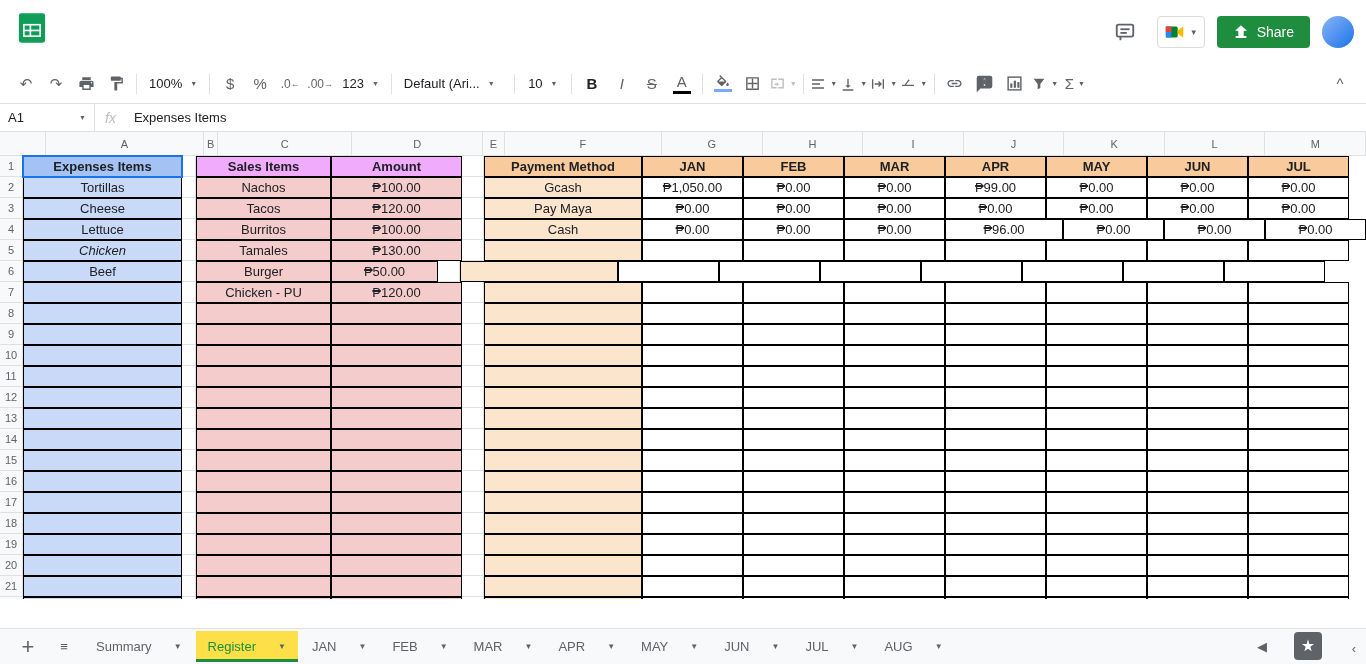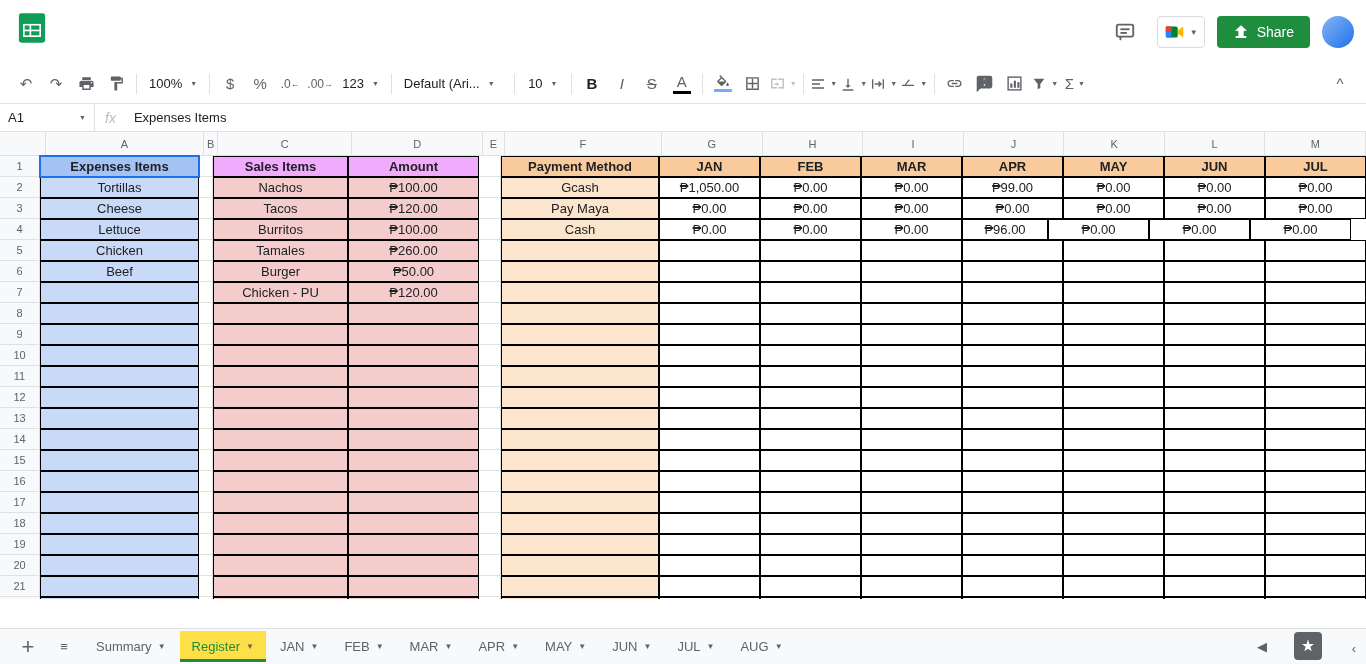--- a/index.html
+++ b/index.html
@@ -44,21 +44,21 @@
 .blue-hdr { background: #a4c2f4; }
 .blue-bg { background: #c9daf8; }
 .red-hdr { background: #f0abfc; }
 .red-bg { background: #f4cccc; }
 .orange-hdr { background: #f9cb9c; }
 .orange-bg { background: #fce5cd; }
 .dark-border { border: 1px solid #000 !important; }
 .selected { outline: 2px solid #1a73e8; outline-offset: -1px; z-index: 2; position: relative; }
 .sheet-tabs { position: absolute; bottom: 0; left: 0; right: 0; height: 36px; background: #f8f9fa; border-top: 1px solid #e0e0e0; display: flex; align-items: center; padding: 0 44px 0 12px; gap: 4px; }
 .tab-btn { width: 32px; height: 32px; display: flex; align-items: center; justify-content: center; cursor: pointer; color: #5f6368; border-radius: 2px; }
-.sheet-tab { padding: 8px 12px; cursor: pointer; display: flex; align-items: center; gap: 6px; color: #5f6368; font-size: 13px; border-radius: 0; }
+.sheet-tab { padding: 8px 12px; cursor: pointer; display: flex; align-items: center; gap: 22px; color: #5f6368; font-size: 13px; border-radius: 0; }
 .sheet-tab.active { background: #fde047; color: #1e8e3e; font-weight: 500; box-shadow: inset 0 -3px 0 #1e8e3e; }
 .tab-drop { font-size: 8px; color: #5f6368; }
 .scroll-nav { margin-left: auto; display: flex; gap: 12px; }
 .explore-btn { position: absolute; right: 44px; bottom: 4px; width: 28px; height: 28px; background: #5f6368; border-radius: 4px; display: flex; align-items: center; justify-content: center; cursor: pointer; }
 .collapse-btn { position: absolute; right: 10px; bottom: 8px; cursor: pointer; color: #5f6368; }
 .text-color-btn { display: flex; flex-direction: column; align-items: center; }
 .tc-underline { width: 18px; height: 3px; margin-top: 1px; }
 </style>
 </head>
 <body>
@@ -306,45 +306,45 @@
         <div class="row">
           <div class="cell blue-bg dark-border center" style="width: 159px;">Lettuce</div>
           <div class="cell" style="width: 14px; border-right: 1px solid rgb(224, 224, 224); border-bottom: 1px solid rgb(224, 224, 224);"></div>
           <div class="cell red-bg dark-border center" style="width: 135px;">Burritos</div>
           <div class="cell red-bg dark-border center" style="width: 131px;">₱100.00</div>
           <div class="cell" style="width: 22px; border-right: 1px solid rgb(224, 224, 224); border-bottom: 1px solid rgb(224, 224, 224);"></div>
           <div class="cell orange-bg dark-border center" style="width: 158px;">Cash</div>
           <div class="cell dark-border center" style="width: 101px;">₱0.00</div>
           <div class="cell dark-border center" style="width: 101px;">₱0.00</div>
           <div class="cell dark-border center" style="width: 101px;">₱0.00</div>
-          <div class="cell dark-border center" style="width: 86px;">₱96.00</div>
-          <div class="cell dark-border center" style="width: 101px;">₱0.00</div>
-          <div class="cell dark-border center" style="width: 101px;">₱0.00</div>
-          <div class="cell dark-border center" style="width: 101px;">₱0.00</div>
-        </div>
-        <div class="row">
-          <div class="cell blue-bg dark-border center" style="width: 159px;">Chicken</div>
+          <div class="cell dark-border center" style="width: 118px;">₱96.00</div>
+          <div class="cell dark-border center" style="width: 101px;">₱0.00</div>
+          <div class="cell dark-border center" style="width: 101px;">₱0.00</div>
+          <div class="cell dark-border center" style="width: 101px;">₱0.00</div>
+        </div>
+        <div class="row">
+          <div class="cell blue-bg dark-border center" style="width: 159px; font-style: italic;">Chicken</div>
           <div class="cell" style="width: 14px; border-right: 1px solid rgb(224, 224, 224); border-bottom: 1px solid rgb(224, 224, 224);"></div>
           <div class="cell red-bg dark-border center" style="width: 135px;">Tamales</div>
-          <div class="cell red-bg dark-border center" style="width: 131px;">₱260.00</div>
+          <div class="cell red-bg dark-border center" style="width: 131px;">₱130.00</div>
           <div class="cell" style="width: 22px; border-right: 1px solid rgb(224, 224, 224); border-bottom: 1px solid rgb(224, 224, 224);"></div>
           <div class="cell orange-bg dark-border center" style="width: 158px;"></div>
           <div class="cell dark-border center" style="width: 101px;"></div>
           <div class="cell dark-border center" style="width: 101px;"></div>
           <div class="cell dark-border center" style="width: 101px;"></div>
           <div class="cell dark-border center" style="width: 101px;"></div>
           <div class="cell dark-border center" style="width: 101px;"></div>
           <div class="cell dark-border center" style="width: 101px;"></div>
           <div class="cell dark-border center" style="width: 101px;"></div>
         </div>
         <div class="row">
           <div class="cell blue-bg dark-border center" style="width: 159px;">Beef</div>
           <div class="cell" style="width: 14px; border-right: 1px solid rgb(224, 224, 224); border-bottom: 1px solid rgb(224, 224, 224);"></div>
           <div class="cell red-bg dark-border center" style="width: 135px;">Burger</div>
-          <div class="cell red-bg dark-border center" style="width: 131px;">₱50.00</div>
+          <div class="cell red-bg dark-border center" style="width: 107px;">₱50.00</div>
           <div class="cell" style="width: 22px; border-right: 1px solid rgb(224, 224, 224); border-bottom: 1px solid rgb(224, 224, 224);"></div>
           <div class="cell orange-bg dark-border center" style="width: 158px;"></div>
           <div class="cell dark-border center" style="width: 101px;"></div>
           <div class="cell dark-border center" style="width: 101px;"></div>
           <div class="cell dark-border center" style="width: 101px;"></div>
           <div class="cell dark-border center" style="width: 101px;"></div>
           <div class="cell dark-border center" style="width: 101px;"></div>
           <div class="cell dark-border center" style="width: 101px;"></div>
           <div class="cell dark-border center" style="width: 101px;"></div>
         </div>

